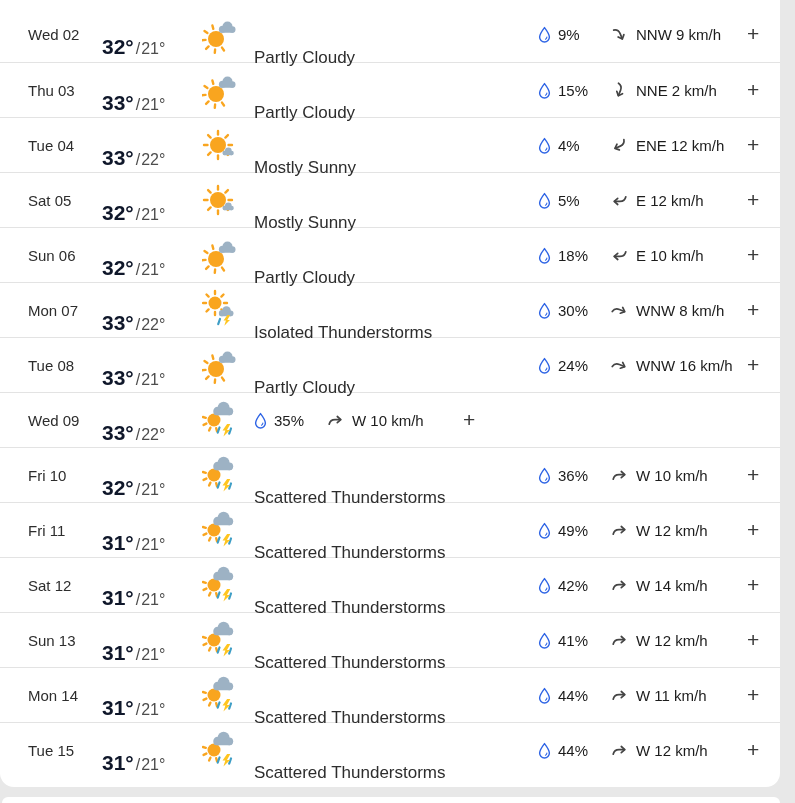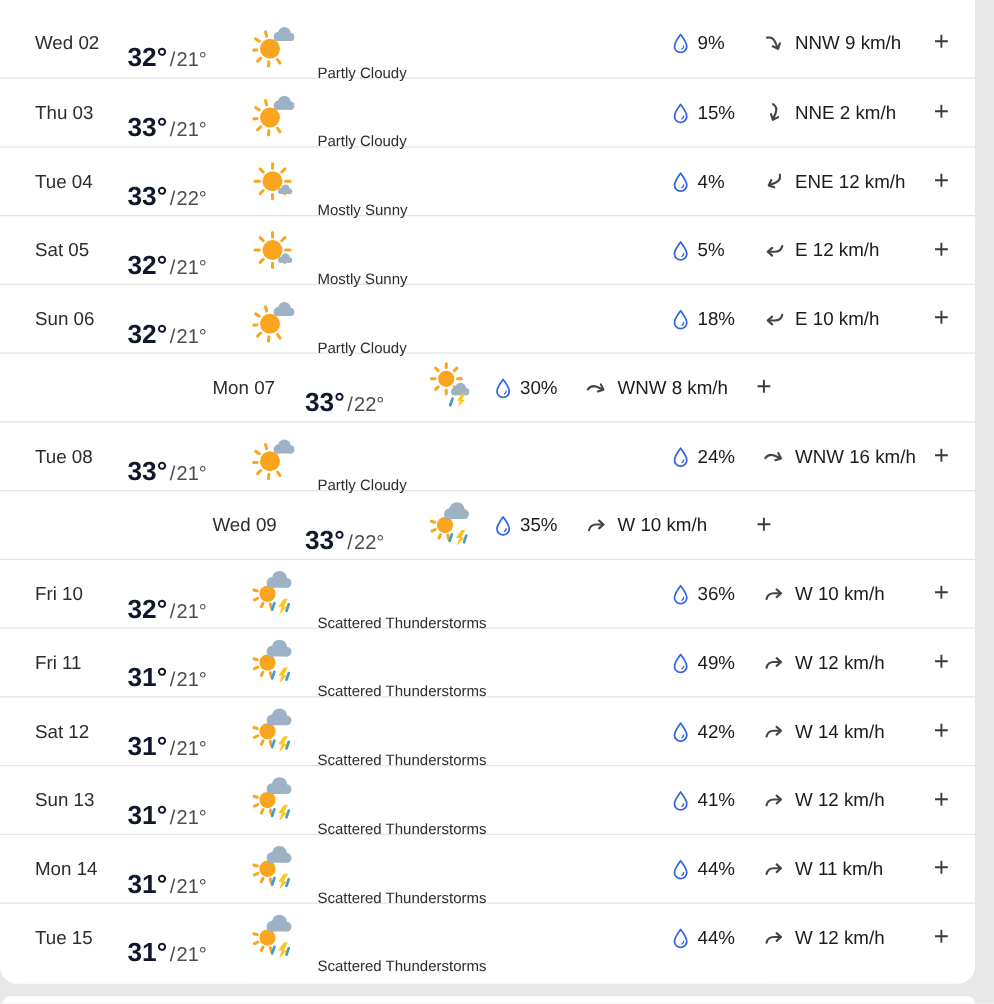--- a/index.html
+++ b/index.html
@@ -11,31 +11,31 @@
   }
   .card{
     position:absolute;left:0;top:0;width:780px;
     background:var(--card_bg,#fff);
     border-radius:0 0 14px 14px;
     padding:7px 0 10px 0;
     box-sizing:border-box;
   }
   .row{
     display:flex;align-items:center;height:55px;
-    padding-left:28px;box-sizing:border-box;justify-content:center;
+    padding-left:28px;box-sizing:border-box;
   }
   .row + .row{border-top:1px solid var(--divider,#e3e3e3);}
   .day{width:74px;flex:none;font-size:15px;color:#2d2d2d;}
   .temps{width:100px;flex:none;display:flex;align-items:baseline;white-space:nowrap;}
   .hi{font-size:21px;font-weight:700;color:#0f172a;}
   .sep{font-size:16px;color:#4d4d4d;margin:0 1px 0 2px;}
   .lo{font-size:16px;color:#4d4d4d;margin-top:30px;}
   .wicon{width:38px;height:44px;flex:none;margin-right:14px;}
   .wicon svg{display:block;width:100%;height:100%;}
-  .cond{flex:1;font-size:12px;color:#2d2d2d;white-space:nowrap;overflow:hidden;margin-top:46px;}
+  .cond{flex:1;font-size:17px;color:#2d2d2d;white-space:nowrap;overflow:hidden;margin-top:46px;}
   .precip{width:73px;flex:none;display:flex;align-items:center;gap:7px;font-size:15px;color:#1c1c1c;}
   .dropwrap{width:13px;height:17px;display:inline-flex;color:var(--droplet,#2e64e5);flex:none;}
   .wind{width:134px;flex:none;display:flex;align-items:center;gap:8px;font-size:15px;color:#1c1c1c;white-space:nowrap;}
   .arrow{width:17px;height:17px;display:inline-flex;color:var(--arrow,#444);flex:none;}
   .plus{
     width:35px;flex:none;background:none;border:none;cursor:pointer;
     font-family:inherit;font-size:21px;font-weight:400;color:#3a3a3a;
     text-align:left;padding:0 0 2px 2px;line-height:1;
   }
   .next-card{
@@ -298,20 +298,21 @@
             <g fill="#9db2c4">
               <circle cx="20.04" cy="25.1" r="3.168"></circle>
               <circle cx="24.44" cy="22.68" r="4.4"></circle>
               <circle cx="28.62" cy="25.32" r="2.8600000000000003"></circle>
               <rect x="17.18" y="24.44" width="13.640000000000002" height="3.74" rx="1.848"></rect>
             </g>
             <line x1="18" y1="31" x2="16.2" y2="36.2" stroke="#3e9ec6" stroke-width="2.2" stroke-linecap="round"></line>
             <path transform="translate(21.5 27) scale(1.15)" d="M3.4 0 L0 4.8 H2.1 L0.7 9.3 L5.6 4.4 H3.3 L5.8 0 Z" fill="#ffc520"></path>
           </svg>
         </div>
+    <div class="cond">Isolated Thunderstorms</div>
     <div class="precip">
       <span class="dropwrap">
         <svg viewBox="0 0 13 17" xmlns="http://www.w3.org/2000/svg">
           <path d="M6.5 1.6 C 6.5 1.6 1.6 8 1.6 11.1 A 4.9 4.9 0 0 0 11.4 11.1 C 11.4 8 6.5 1.6 6.5 1.6 Z" fill="none" stroke="currentColor" stroke-width="1.4" stroke-linejoin="round"></path>
           <path d="M8.9 11.0 A 2.5 2.5 0 0 1 7.5 13.2" fill="none" stroke="currentColor" stroke-width="1.1" stroke-linecap="round"></path>
         </svg>
       </span>
       <span>30%</span>
     </div>
     <div class="wind">

